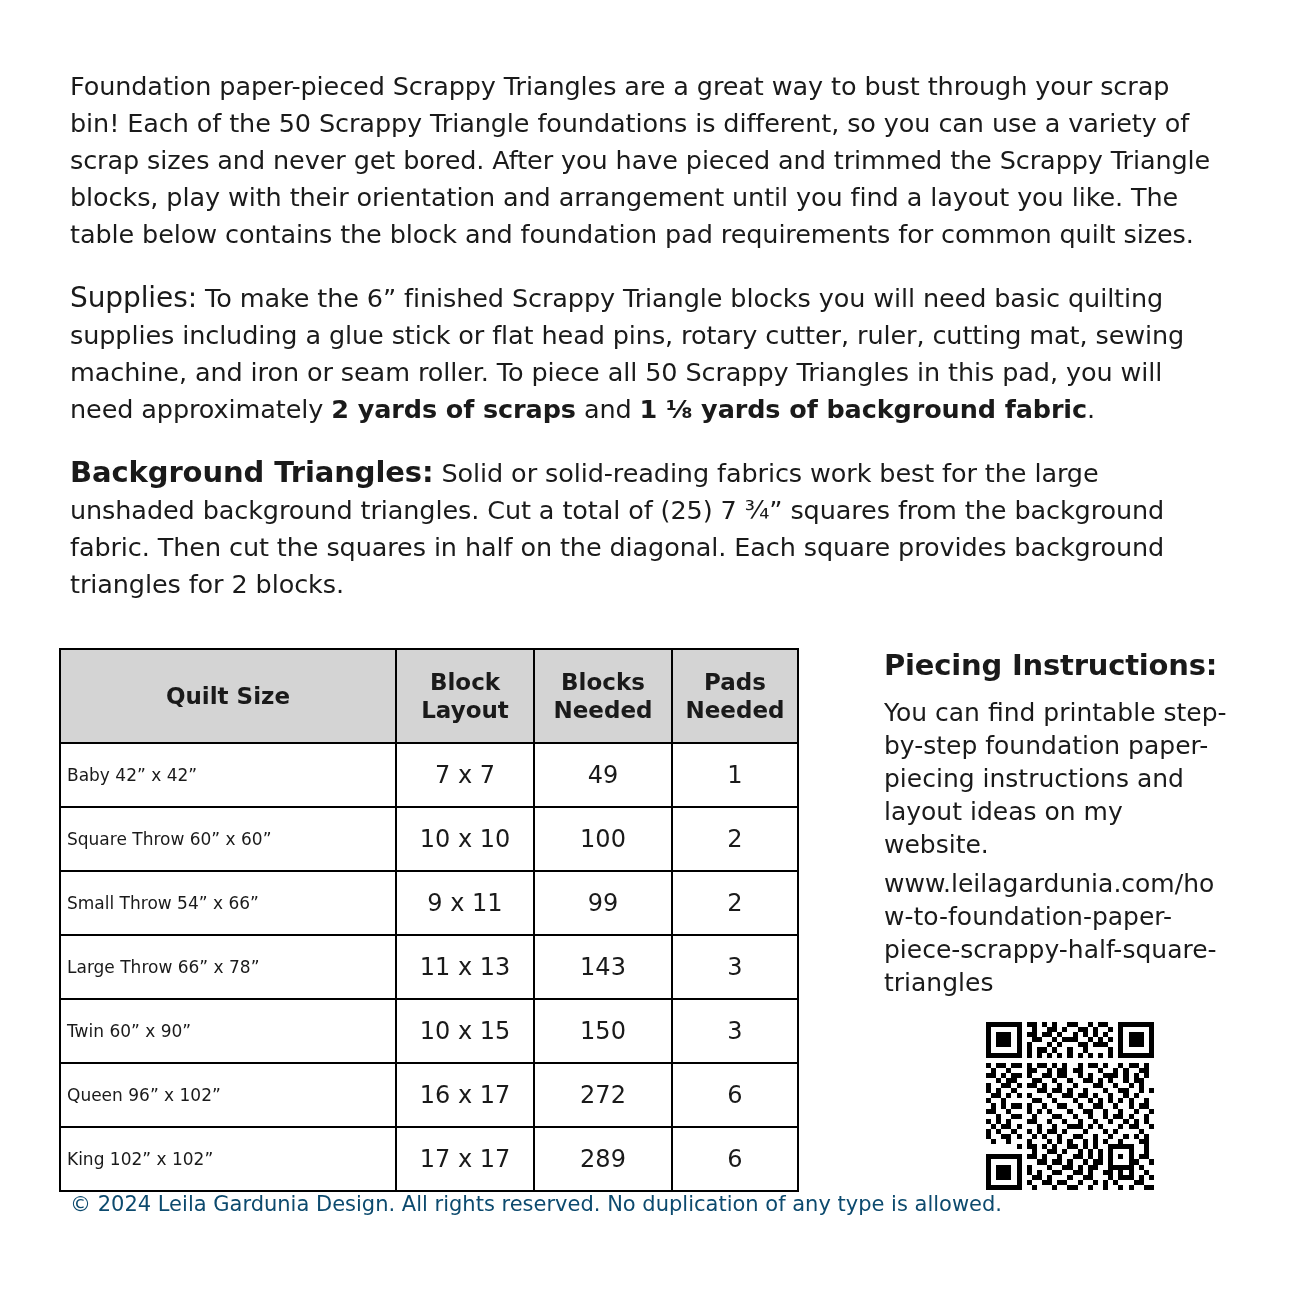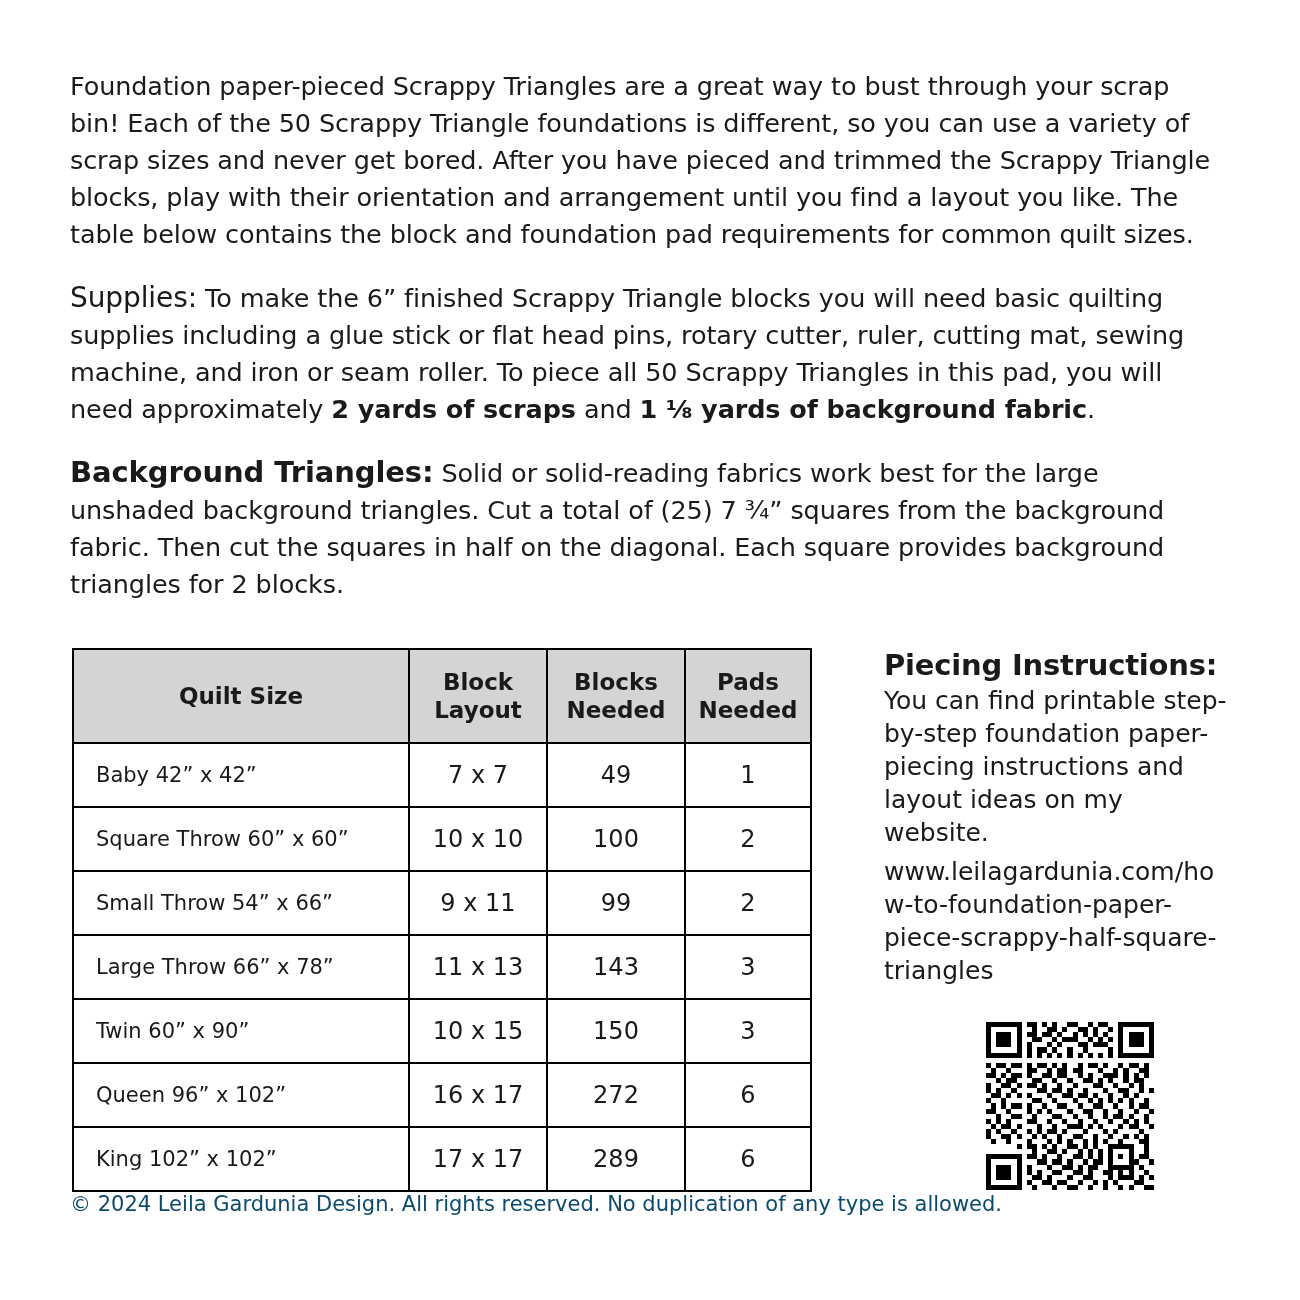--- a/index.html
+++ b/index.html
@@ -43,21 +43,21 @@
   }
   .lead-big {
     font-weight: bold;
     font-size: 29px;
   }
   b.inline { font-weight: bold; }
 
   
   .table-wrap {
     position: absolute;
-    left: 72px;
+    left: 59px;
     top: 648px;
     width: 738px;
   }
   table.quilt {
     border-collapse: collapse;
     width: 738px;
     table-layout: fixed;
   }
   table.quilt th, table.quilt td {
     border: 2px solid #000;
@@ -75,22 +75,22 @@
   table.quilt thead th.qsize {
     text-align: center;
   }
   table.quilt tbody td {
     height: 62px;
     font-size: 24px;
     text-align: center;
   }
   table.quilt tbody td.name {
     text-align: left;
-    padding-left: 22px;
-    font-size: 21px;
+    padding-left: 6px;
+    font-size: 17px;
     margin-top: 28px;
   }
   col.c1 { width: 336px; }
   col.c2 { width: 138px; }
   col.c3 { width: 138px; }
   col.c4 { width: 126px; }
 
   .copyright {
     position: absolute;
     left: 70px;
@@ -102,21 +102,21 @@
   
   .side {
     position: absolute;
     left: 884px;
     top: 648px;
     width: 360px;
   }
   .side h2 {
     font-size: 29px;
     font-weight: bold;
-    margin: 0 0 2px 0;
+    margin: 0 0 14px 0;
     letter-spacing: -0.2px;
   }
   .side p {
     font-size: 25px;
     line-height: 33px;
     margin: 0;
     width: 350px;
   }
   .side .url {
     font-size: 25px;

